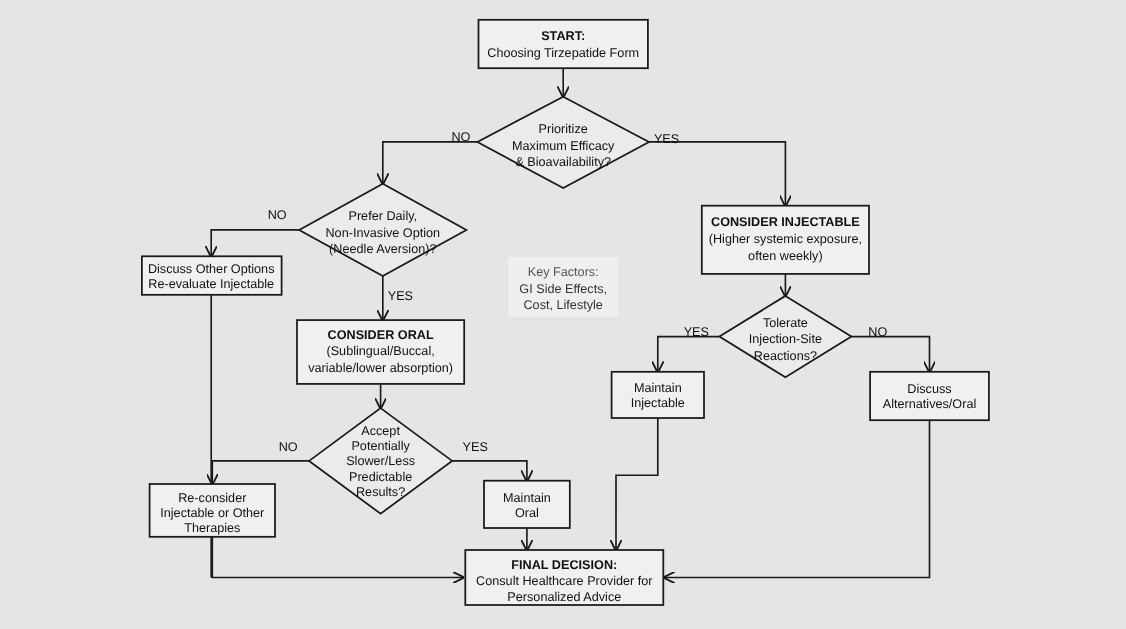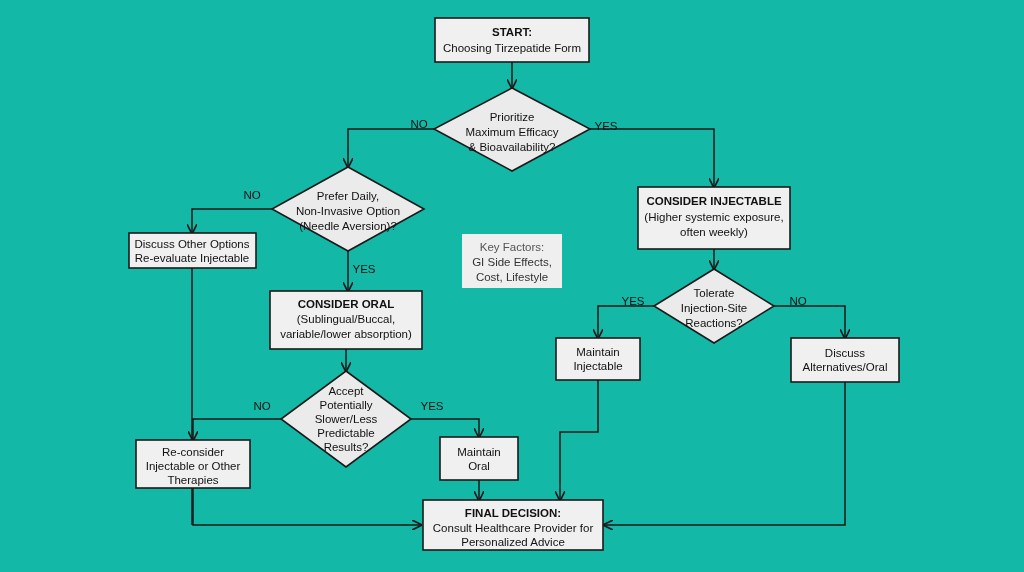--- a/index.html
+++ b/index.html
@@ -10,21 +10,21 @@
   body {
     width: 1024px;
     height: 572px;
     font-family: "Liberation Sans", sans-serif;
     overflow: hidden;
   }
   #diagram-root {
     position: relative;
     width: 1024px;
     height: 572px;
-    background: #14b8a6;
+    background: #e5e5e5;
   }
   svg.flow {
     display: block;
     width: 1024px;
     height: 572px;
   }
   .node-rect {
     fill: #f0f0f0;
     stroke: #1a1a1a;
     stroke-width: 1.6;

